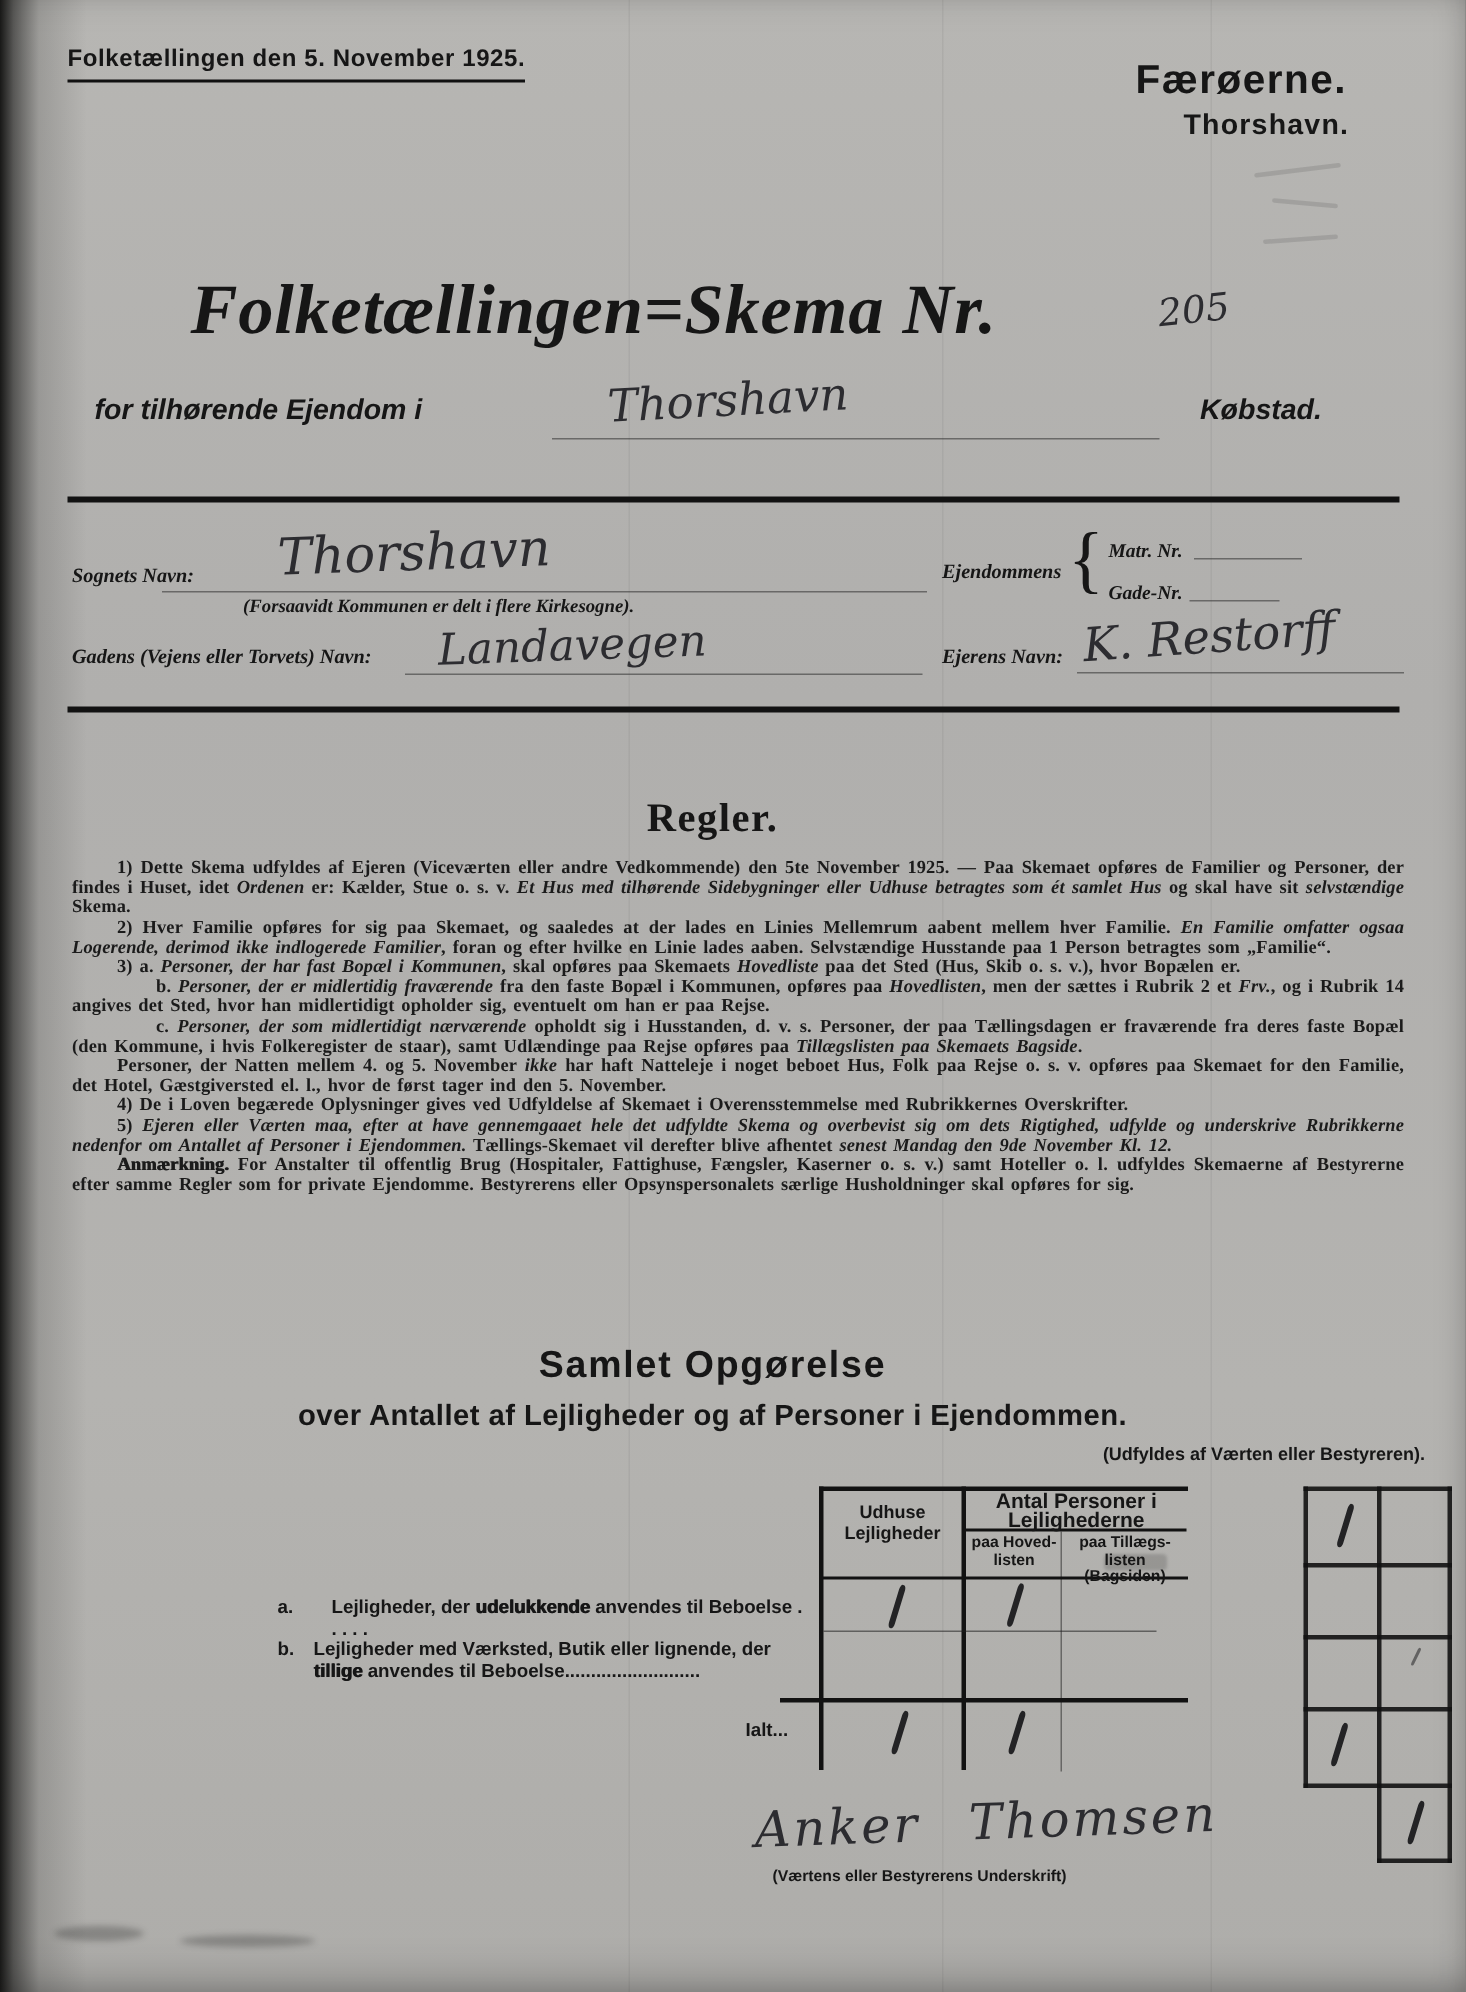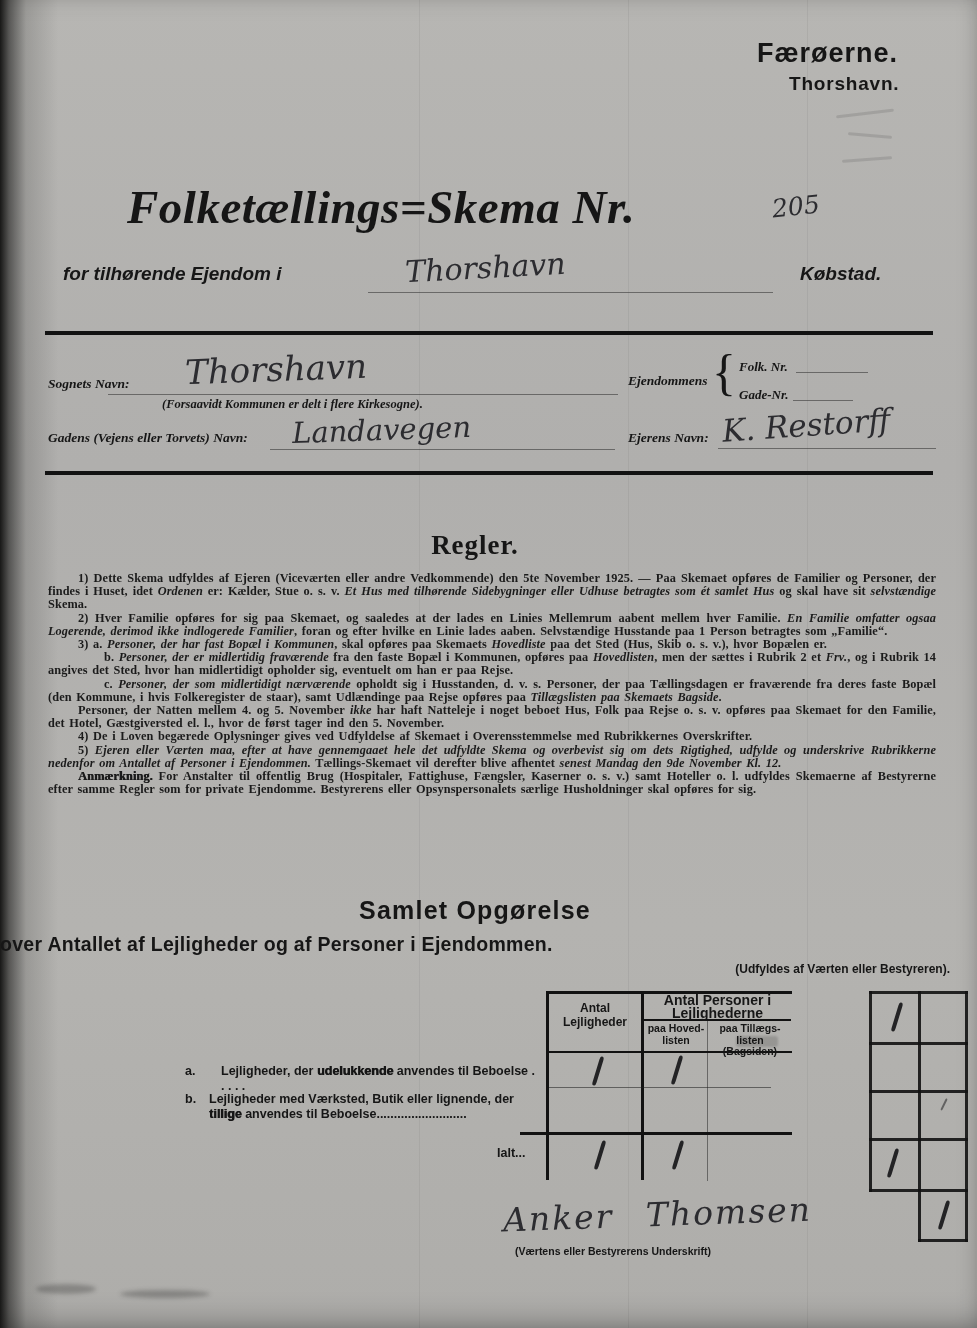--- a/index.html
+++ b/index.html
@@ -50,41 +50,42 @@
   <div class="edgeL"></div>
   <div class="vfold" style="left:419px"></div>
   <div class="vfold" style="left:628px"></div>
   <div class="vfold" style="left:807px"></div>
   <div class="scribble" style="left:836px;top:112px;width:58px;height:3px;transform:rotate(-7deg)"></div>
   <div class="scribble" style="left:848px;top:134px;width:44px;height:3px;transform:rotate(5deg)"></div>
   <div class="scribble" style="left:842px;top:158px;width:50px;height:3px;transform:rotate(-4deg)"></div>
   <div class="smudge" style="left:36px;top:1284px;width:60px;height:10px"></div>
   <div class="smudge" style="left:120px;top:1290px;width:90px;height:8px"></div>
 
+  <div class="abs sansb" style="left:45px;top:31px;font-size:16px;letter-spacing:.4px;border-bottom:2.6px solid #111;padding-bottom:4px">Folketællingen den 5. November 1925.</div>
   <div class="abs sansb" style="left:757px;top:38px;font-size:27px;letter-spacing:1px">Færøerne.</div>
   <div class="abs sansb" style="left:789px;top:73px;font-size:19px;letter-spacing:.8px">Thorshavn.</div>
 
-  <div class="abs serbi" style="left:127px;top:180px;font-size:47px;letter-spacing:.5px">Folketællings=Skema Nr.</div>
+  <div class="abs serbi" style="left:127px;top:180px;font-size:47px;letter-spacing:.5px">Folketællingen=Skema Nr.</div>
   <div class="abs hand" style="left:772px;top:192px;font-size:25px;transform:rotate(-6deg)">205</div>
 
   <div class="abs sansbi" style="left:63px;top:263px;font-size:19px">for tilhørende Ejendom i</div>
   <div class="abs hand" style="left:405px;top:250px;font-size:30px;transform:rotate(-3deg)">Thorshavn</div>
   <div class="u" style="left:368px;top:292px;width:405px"></div>
   <div class="abs sansbi" style="left:800px;top:263px;font-size:19px">Købstad.</div>
 
   <div class="hl" style="left:45px;top:331px;width:888px;height:4px"></div>
 
   <div class="abs serbi" style="left:48px;top:376px;font-size:13.5px">Sognets Navn:</div>
   <div class="abs hand" style="left:185px;top:349px;font-size:34px;transform:rotate(-2deg)">Thorshavn</div>
   <div class="u" style="left:108px;top:394px;width:510px"></div>
   <div class="abs serbi" style="left:162px;top:397px;font-size:12.5px">(Forsaavidt Kommunen er delt i flere Kirkesogne).</div>
 
   <div class="abs serbi" style="left:628px;top:373px;font-size:13.5px">Ejendommens</div>
   <div class="abs" style="left:712px;top:346px;font-size:50px;font-family:'Liberation Serif',serif;line-height:52px">{</div>
-  <div class="abs serbi" style="left:739px;top:359px;font-size:13px">Folk. Nr.</div>
+  <div class="abs serbi" style="left:739px;top:359px;font-size:13px">Matr. Nr.</div>
   <div class="u" style="left:796px;top:372px;width:72px"></div>
   <div class="abs serbi" style="left:739px;top:387px;font-size:13px">Gade-Nr.</div>
   <div class="u" style="left:793px;top:400px;width:60px"></div>
 
   <div class="abs serbi" style="left:48px;top:430px;font-size:13.5px">Gadens (Vejens eller Torvets) Navn:</div>
   <div class="abs hand" style="left:292px;top:413px;font-size:29px;transform:rotate(-2deg)">Landavegen</div>
   <div class="u" style="left:270px;top:449px;width:345px"></div>
 
   <div class="abs serbi" style="left:628px;top:430px;font-size:13.5px">Ejerens Navn:</div>
   <div class="abs hand" style="left:722px;top:407px;font-size:31px;transform:rotate(-4deg)">K. Restorff</div>
@@ -99,34 +100,34 @@
       <p class="ind1"><span>3)  a.  </span><span class="i">Personer, der har fast Bopæl i Kommunen</span><span>, skal opføres paa Skemaets </span><span class="i">Hovedliste</span><span> paa det Sted (Hus, Skib o. s. v.), hvor Bopælen er.</span></p>
       <p class="ind2"><span>b.  </span><span class="i">Personer, der er midlertidig fraværende</span><span> fra den faste Bopæl i Kommunen, opføres paa </span><span class="i">Hovedlisten</span><span>, men der sættes i Rubrik 2 et </span><span class="i">Frv.</span><span>, og i Rubrik 14 angives det Sted, hvor han midlertidigt opholder sig, eventuelt om han er paa Rejse.</span></p>
       <p class="ind2"><span>c.  </span><span class="i">Personer, der som midlertidigt nærværende</span><span> opholdt sig i Husstanden, d. v. s. Personer, der paa Tællingsdagen er fraværende fra deres faste Bopæl (den Kommune, i hvis Folkeregister de staar), samt Udlændinge paa Rejse opføres paa </span><span class="i">Tillægslisten paa Skemaets Bagside</span><span>.</span></p>
       <p class="ind1"><span>Personer, der Natten mellem 4. og 5. November </span><span class="i">ikke</span><span> har haft Natteleje i noget beboet Hus, Folk paa Rejse o. s. v. opføres paa Skemaet for den Familie, det Hotel, Gæstgiversted el. l., hvor de først tager ind den 5. November.</span></p>
       <p class="ind1"><span>4)  De i Loven begærede Oplysninger gives ved Udfyldelse af Skemaet i Overensstemmelse med Rubrikkernes Overskrifter.</span></p>
       <p class="ind1"><span>5)  </span><span class="i">Ejeren eller Værten maa, efter at have gennemgaaet hele det udfyldte Skema og overbevist sig om dets Rigtighed, udfylde og underskrive Rubrikkerne nedenfor om Antallet af Personer i Ejendommen.</span><span>  Tællings-Skemaet vil derefter blive afhentet </span><span class="i">senest Mandag den 9de November Kl. 12.</span></p>
       <p class="ind1"><span class="b">Anmærkning.  </span><span>For Anstalter til offentlig Brug (Hospitaler, Fattighuse, Fængsler, Kaserner o. s. v.) samt Hoteller o. l. udfyldes Skemaerne af Bestyrerne efter samme Regler som for private Ejendomme.  Bestyrerens eller Opsynspersonalets særlige Husholdninger skal opføres for sig.</span></p>
     </div>
 
   <div class="abs sansb" style="left:0;top:896px;width:950px;text-align:center;font-size:25px;letter-spacing:1.2px">Samlet Opgørelse</div>
-  <div class="abs sansb" style="left:0;top:933px;width:950px;text-align:left;font-size:19.5px;letter-spacing:.3px">over Antallet af Lejligheder og af Personer i Ejendommen.</div>
+  <div class="abs sansb" style="left:0;top:933px;width:950px;text-align:center;font-size:19.5px;letter-spacing:.3px">over Antallet af Lejligheder og af Personer i Ejendommen.</div>
   <div class="abs sansb" style="left:0;top:962px;width:950px;text-align:right;font-size:12px">(Udfyldes af Værten eller Bestyreren).</div>
 
   <div class="hl" style="left:546px;top:991px;width:246px;height:2.6px"></div>
   <div class="vl" style="left:546px;top:991px;width:2.6px;height:189px"></div>
   <div class="vl" style="left:641px;top:991px;width:2.6px;height:189px"></div>
   <div class="vl" style="left:707px;top:1021px;width:1px;height:160px;background:rgba(30,30,30,.5)"></div>
   <div class="hl" style="left:644px;top:1019px;width:147px;height:1.6px"></div>
   <div class="hl" style="left:546px;top:1051px;width:246px;height:2px"></div>
   <div class="hl" style="left:549px;top:1087px;width:222px;height:1px;background:rgba(30,30,30,.55)"></div>
   <div class="hl" style="left:520px;top:1132px;width:272px;height:3.2px"></div>
   <div class="blot" style="left:736px;top:1036px;width:42px;height:11px;opacity:.5"></div>
 
-  <div class="abs sansb" style="left:549px;top:1001px;width:92px;text-align:center;font-size:12px;line-height:14px">Antal Lejligheder</div>
+  <div class="abs sansb" style="left:549px;top:1001px;width:92px;text-align:center;font-size:12px;line-height:14px">Udhuse Lejligheder</div>
   <div class="abs sansb" style="left:644px;top:994px;width:147px;text-align:center;font-size:14px;line-height:12.5px">Antal Personer i Lejlighederne</div>
   <div class="abs sansb" style="left:645px;top:1023px;width:62px;text-align:center;font-size:10.5px;line-height:11.5px">paa Hoved- listen</div>
   <div class="abs sansb" style="left:709px;top:1023px;width:82px;text-align:center;font-size:10.5px;line-height:11.5px">paa Tillægs- listen (Bagsiden)</div>
 
   <div class="abs sansb" style="left:185px;top:1064px;width:356px;font-size:12.5px;line-height:15px">
     <span style="position:absolute;left:0">a.</span>
     <span style="display:block;margin-left:36px"><span>Lejligheder, der </span><span class="b">udelukkende</span><span> anvendes til Beboelse . . . . .</span></span>
   </div>
   <div class="abs sansb" style="left:185px;top:1092px;width:362px;font-size:12.5px;line-height:15px">
     <span style="position:absolute;left:0">b.</span>

